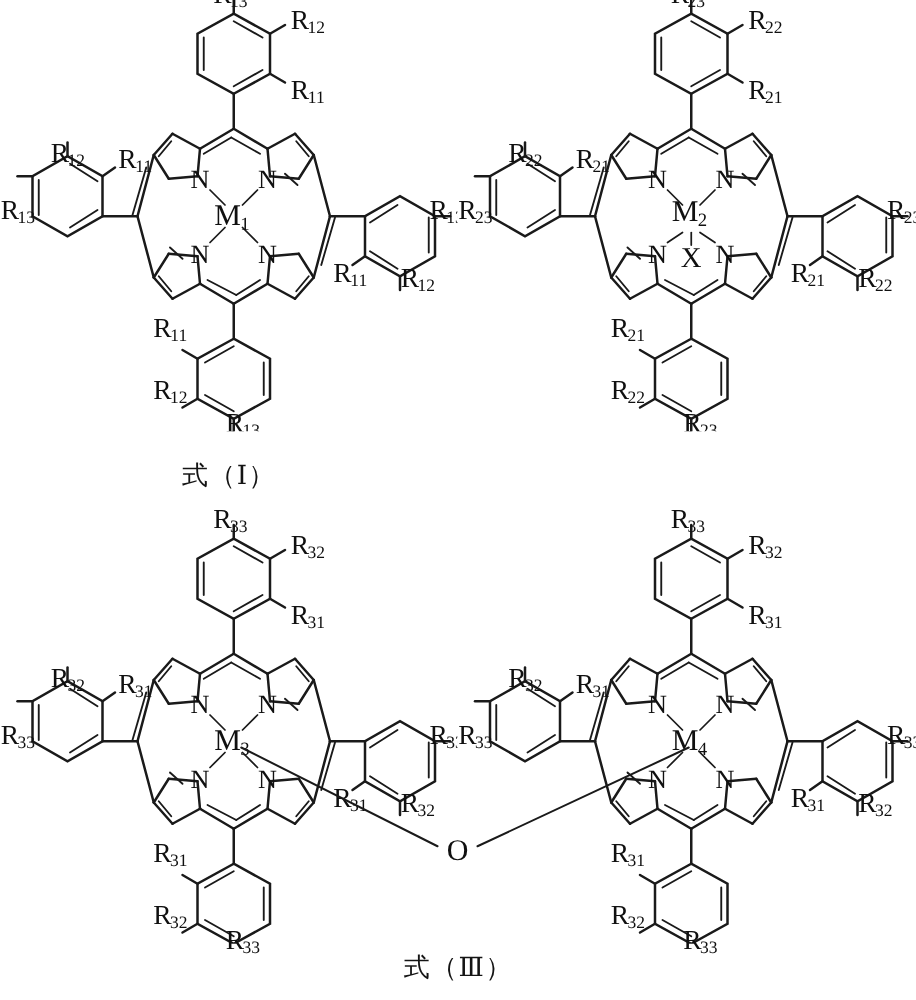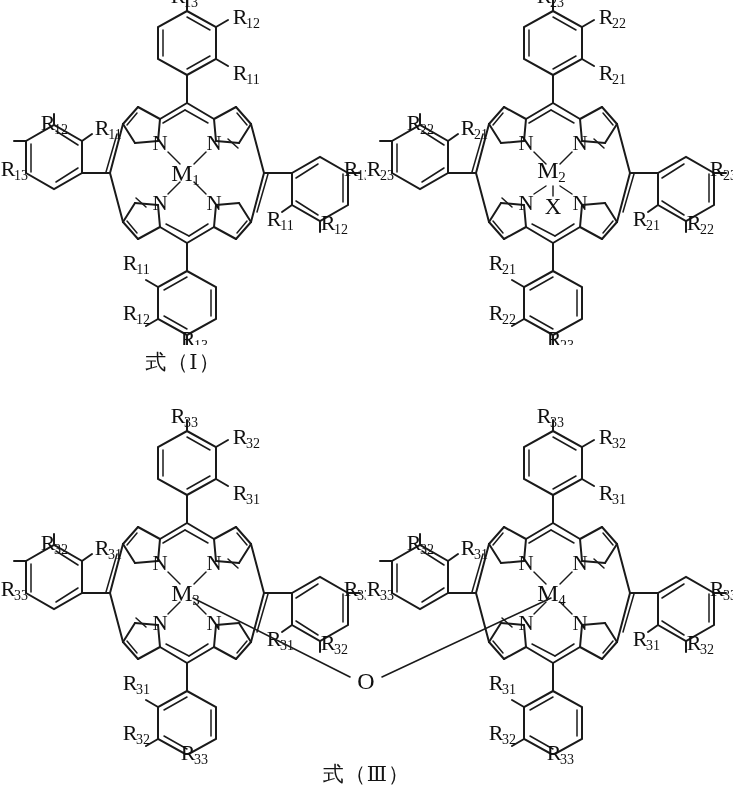--- a/index.html
+++ b/index.html
@@ -257,21 +257,21 @@
       <text class="atom rlabel" x="0" y="0">R</text>
       <text class="atom rsub" x="13" y="7">12</text>
     </g>
 
     <g transform="translate(188,338)">
       <text class="atom rlabel" x="0" y="0">R</text>
       <text class="atom rsub" x="13" y="7">13</text>
     </g>
   </svg>
 
-  <div class="caption" style="left:0px; top:348px; width:366px;">式（Ⅰ）</div>
+  <div class="caption" style="left:0px; top:366px; width:366px;">式（Ⅰ）</div>
 
   <svg class="struct" style="left:366px; top:0px;" width="367" height="345" viewBox="0 0 367 345">
     <g>
       <path class="bond" d="M 187 103 L 214 119"></path>
       <path class="bond" d="M 187 103 L 160 119"></path>
       <path class="bond-thin" d="M 185 110 L 208 123"></path>
       <path class="bond-thin" d="M 185 110 L 163 123"></path>
 
       <path class="bond" d="M 214 119 L 236 107"></path>
       <path class="bond" d="M 236 107 L 251 124"></path>

